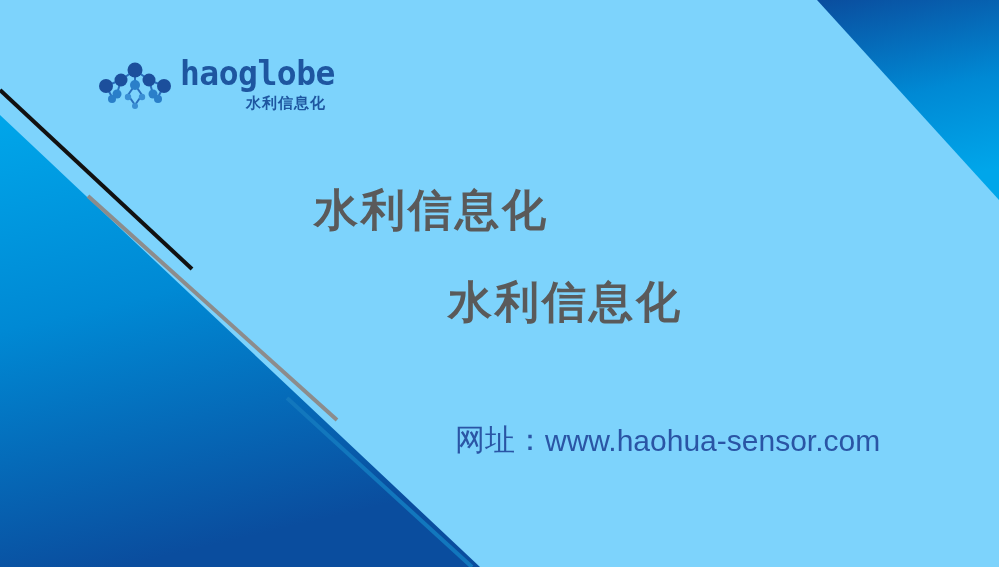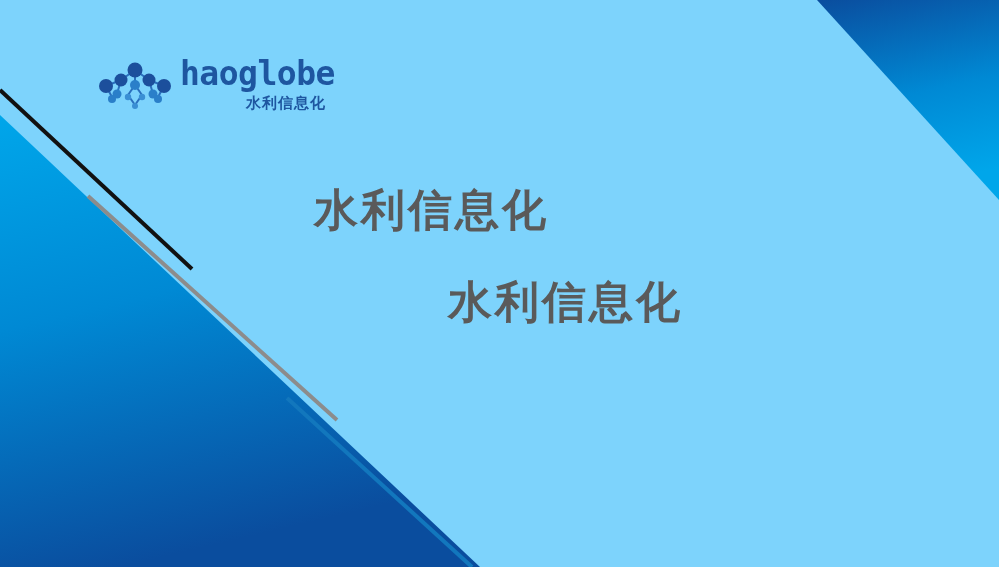--- a/index.html
+++ b/index.html
@@ -176,14 +176,17 @@
     </div>
 
     <div id="logo-sub">水利信息化</div>
   </div>
 
   <div id="headline">
     <div id="headline-line-1" class="headline-line">水利信息化</div>
     <div id="headline-line-2" class="headline-line">水利信息化</div>
   </div>
 
+  <div id="website">
+    <span id="website-label">网址：</span><span id="website-url">www.haohua-sensor.com</span>
+  </div>
 
 </div>
 
 </body></html>

